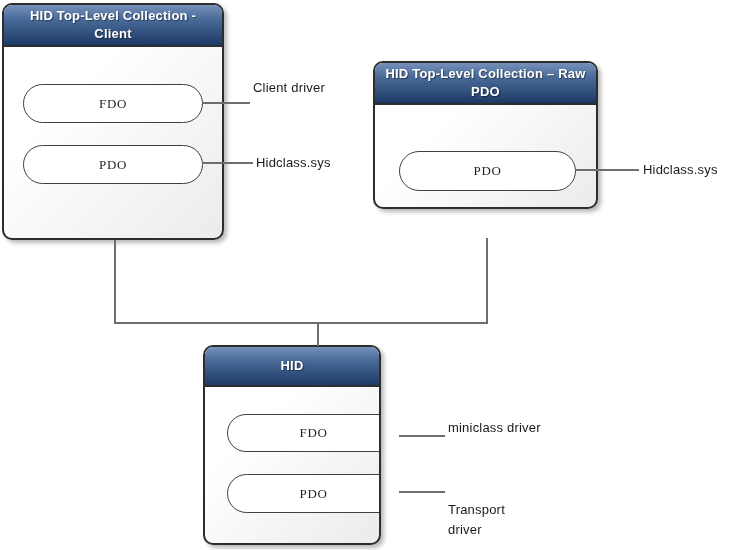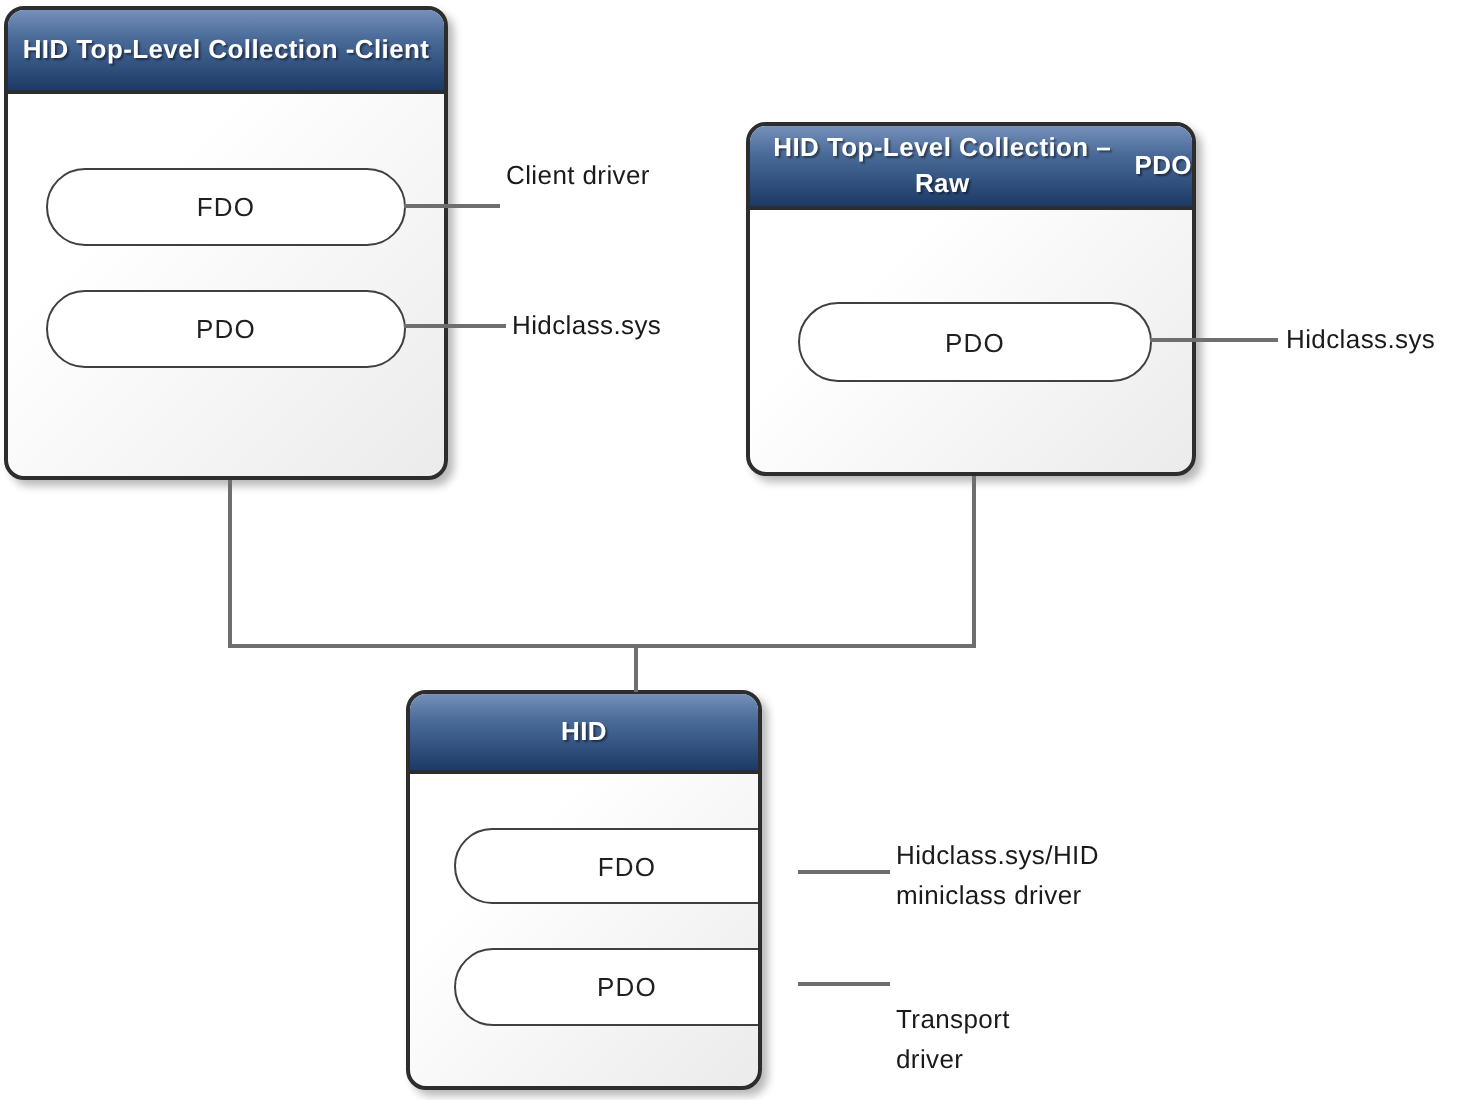--- a/index.html
+++ b/index.html
@@ -38,38 +38,39 @@
     box-sizing: border-box;
     width: 100%;
     border-bottom: 2px solid var(--box-border);
     background: linear-gradient(180deg, var(--header-top) 0%, #4a6b99 35%, var(--header-bottom) 100%);
     color: var(--title-text);
     font-size: 13px;
     font-weight: bold;
     letter-spacing: 0.2px;
     text-align: center;
     display: flex;
-    flex-direction: row;
+    flex-direction: column;
     align-items: center;
     justify-content: center;
     line-height: 18px;
     text-shadow: 1px 1px 1px rgba(0,0,0,0.45);
   }
   .pill {
     position: absolute;
     box-sizing: border-box;
     background: #ffffff;
     border: 1px solid var(--pill-border);
     border-radius: 20px;
     display: flex;
     align-items: center;
     justify-content: center;
     font-size: 13px;
     color: #1f1f1f;
     letter-spacing: 0.6px;
+    font-family: Liberation Serif, serif;
   }
   .connector {
     position: absolute;
     background: var(--connector);
   }
   .annotation {
     position: absolute;
     font-size: 13px;
     color: var(--label-text);
     line-height: 20px;
@@ -88,21 +89,21 @@
       <span>Client</span>
     </div>
     <div class="pill" style="left:19px; top:79px; width:180px; height:39px;">
       <span>FDO</span>
     </div>
     <div class="pill" style="left:19px; top:140px; width:180px; height:39px;">
       <span>PDO</span>
     </div>
   </div>
 
-  <div class="node" style="left:373px; top:61px; width:225px; height:177px;">
+  <div class="node" style="left:373px; top:61px; width:225px; height:148px;">
     <div class="node-header" style="height:42px;">
       <span>HID Top-Level Collection – Raw</span>
       <span>PDO</span>
     </div>
     <div class="pill" style="left:24px; top:88px; width:177px; height:40px;">
       <span>PDO</span>
     </div>
   </div>
 
   <div class="node" style="left:203px; top:345px; width:178px; height:200px;">
@@ -131,21 +132,20 @@
   <div class="annotation" style="left:253px; top:78px;">
     <div>Client driver</div>
   </div>
   <div class="annotation" style="left:256px; top:153px;">
     <div>Hidclass.sys</div>
   </div>
   <div class="annotation" style="left:643px; top:160px;">
     <div>Hidclass.sys</div>
   </div>
   <div class="annotation" style="left:448px; top:418px;">
-    <div>Hidclass.sys/HID</div>
     <div>miniclass driver</div>
   </div>
   <div class="annotation" style="left:448px; top:500px;">
     <div>Transport</div>
     <div>driver</div>
   </div>
 
 </div>
 
 </body></html>

